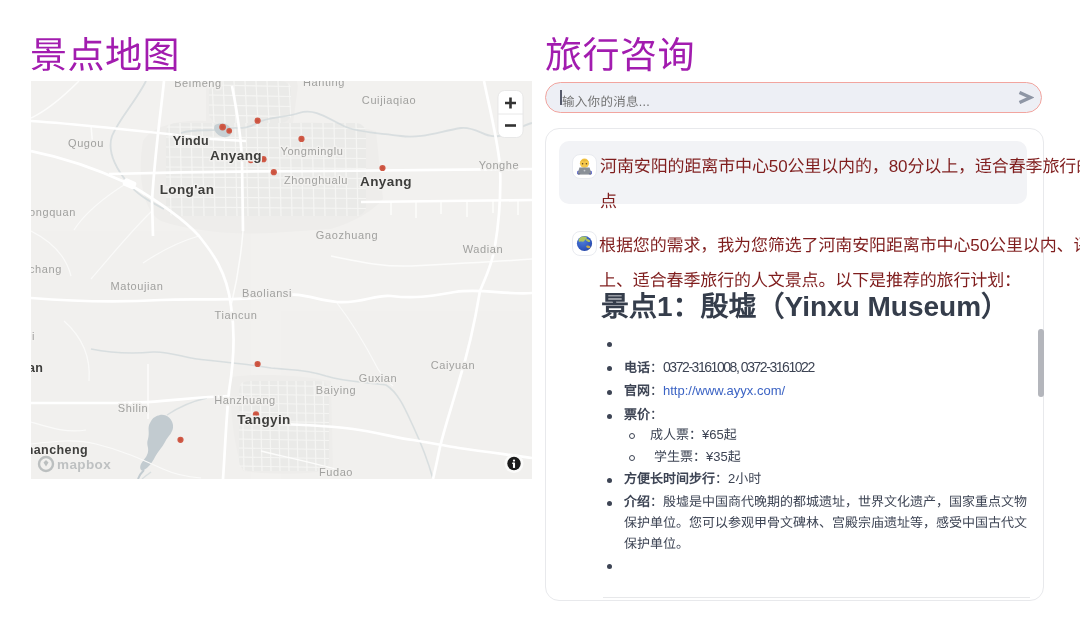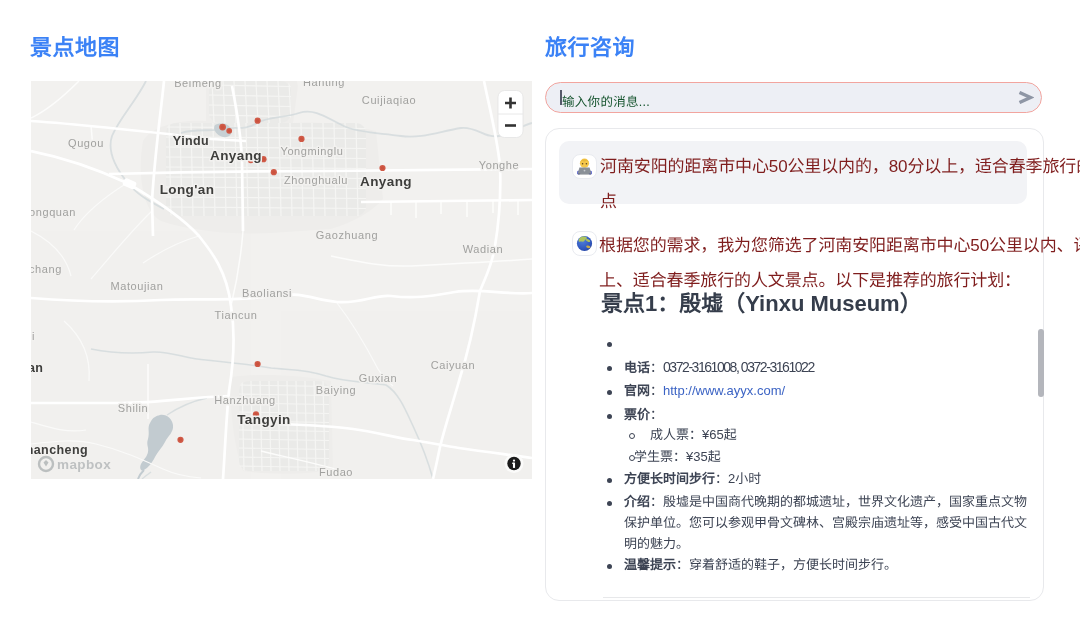--- a/index.html
+++ b/index.html
@@ -1,36 +1,36 @@
 <!DOCTYPE html>
 <html lang="zh-CN"><head><meta charset="utf-8">
 <style>
 *{margin:0;padding:0;box-sizing:border-box}
 html,body{width:1080px;height:632px;background:#fff;overflow:hidden;
 font-family:"Liberation Sans",sans-serif;}
 .abs{position:absolute}
-.t1{position:absolute;font-size:22px;font-weight:700;color:#3b82f6;line-height:1;letter-spacing:.5px}
+.t1{position:absolute;font-size:37px;font-weight:400;color:#a21caf;line-height:1;letter-spacing:.5px}
 .card{position:absolute;left:545px;top:128px;width:499px;height:473px;background:#fff;
 border:1px solid #e8e9ec;border-radius:14px}
 .bubble{position:absolute;left:13px;top:12px;width:468px;height:63px;background:#f2f3f6;border-radius:10px}
 .avbox{position:absolute;width:25px;height:25px;background:#fff;border:1px solid #e9ebf0;border-radius:8px;
 display:flex;align-items:center;justify-content:center}
 .msg{position:absolute;font-size:17px;line-height:35px;color:#7f1d1d;white-space:nowrap;letter-spacing:-0.12px}
-.h3row{position:absolute;font-size:22px;font-weight:700;color:#353d4b;line-height:1}
+.h3row{position:absolute;font-size:28px;font-weight:700;color:#353d4b;line-height:1}
 .li{position:absolute;font-size:13px;line-height:18px;color:#3d4454;white-space:nowrap}
 .li b{color:#3d4454}
 .dot{position:absolute;width:5px;height:5px;border-radius:50%;background:#3d4454}
 .cir{position:absolute;width:6px;height:6px;border-radius:50%;border:1.2px solid #3d4454;background:#fff}
 a.lk{color:#3b63c4;}
 .num{font-size:14px;letter-spacing:-1.45px}
 .hr{position:absolute;left:57px;top:468px;width:427px;height:1px;background:#e7e8ea}
 .thumb{position:absolute;left:492px;top:200px;width:6px;height:68px;background:#b4b6bc;border-radius:3px}
 .inp{position:absolute;left:545px;top:82px;width:497px;height:31px;background:#edeff5;
 border:1.8px solid #f2a59f;border-radius:16px}
-.ph{position:absolute;left:16px;top:7.5px;font-size:12.5px;color:#14532d;letter-spacing:.3px}
+.ph{position:absolute;left:16px;top:7.5px;font-size:12.5px;color:#737373;letter-spacing:.3px}
 .caret{position:absolute;left:14px;top:7px;width:1.6px;height:15px;background:#55596a}
 </style></head><body>
 <div class="t1" style="left:30px;top:36.5px">景点地图</div>
 <div class="t1" style="left:545px;top:37px">旅行咨询</div>
 <div class="inp">
     <span class="caret"></span>
     <span class="ph">输入你的消息...</span>
 <svg class="abs" style="right:7px;top:8px" width="16" height="13" viewBox="0 0 16 13">
 <path d="M1.5 1.5 L12.5 6.5 L1.5 11.5" fill="none" stroke="#8e96a5" stroke-width="3.4" stroke-linejoin="miter"></path>
 </svg>
@@ -263,23 +263,22 @@
     <div class="dot" style="left:61px;top:212.5px"></div>
     <div class="dot" style="left:61px;top:236.8px"></div>
     <div class="li" style="left:78px;top:228.8px"><b>电话</b>：<span class="num">0372-3161008, 0372-3161022</span></div>
     <div class="dot" style="left:61px;top:261.2px"></div>
     <div class="li" style="left:78px;top:253.2px"><b>官网</b>：<a class="lk">http://www.ayyx.com/</a></div>
     <div class="dot" style="left:61px;top:284.8px"></div>
     <div class="li" style="left:78px;top:276.8px"><b>票价</b>：</div>
     <div class="cir" style="left:83px;top:304px"></div>
     <div class="li" style="left:104px;top:296.5px">成人票：¥65起</div>
     <div class="cir" style="left:83px;top:326px"></div>
-    <div class="li" style="left:88px;top:318.5px">学生票：¥35起</div>
+    <div class="li" style="left:108px;top:318.5px">学生票：¥35起</div>
     <div class="dot" style="left:61px;top:349.0px"></div>
     <div class="li" style="left:78px;top:341.0px"><b>方便长时间步行</b>：2小时</div>
     <div class="dot" style="left:61px;top:371.5px"></div>
     <div class="li" style="left:78px;top:385.0px">保护单位。您可以参观甲骨文碑林、宫殿宗庙遗址等，感受中国古代文</div>
     <div class="li" style="left:78px;top:363.5px"><b>介绍</b>：殷墟是中国商代晚期的都城遗址，世界文化遗产，国家重点文物</div>
-    <div class="li" style="left:78px;top:405.5px">明的魅力。</div>
+    <div class="li" style="left:78px;top:405.5px">保护单位。</div>
     <div class="dot" style="left:61px;top:434.5px"></div>
-    <div class="li" style="left:78px;top:426.5px"><b>温馨提示</b>：穿着舒适的鞋子，方便长时间步行。</div>
     <div class="hr"></div>
     <div class="thumb"></div>
   </div>
 </body></html>

